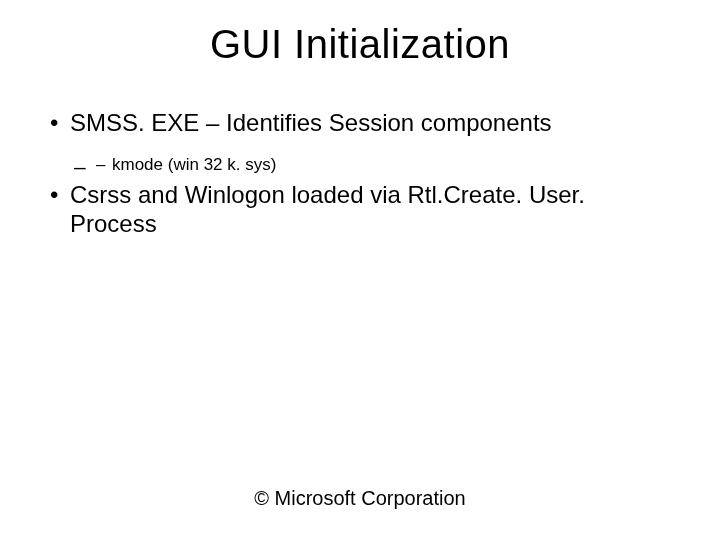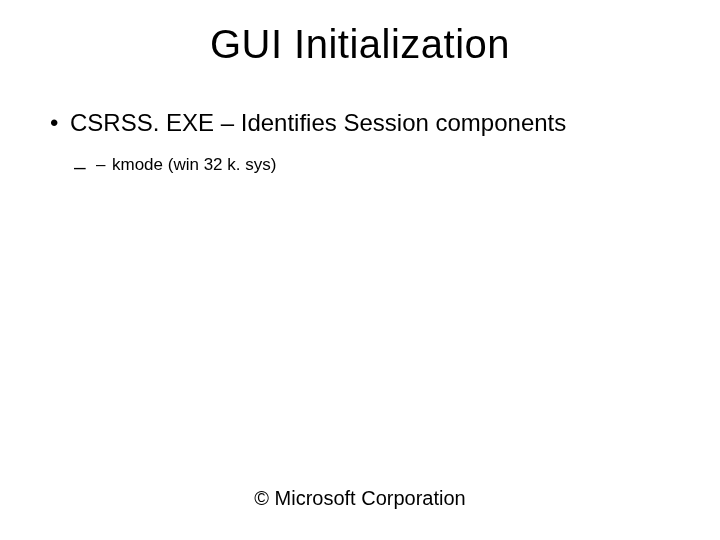--- a/index.html
+++ b/index.html
@@ -97,28 +97,31 @@
 </style>
 </head>
 <body>
 
 <div class="slide">
   <div class="title">GUI Initialization</div>
 
   <div class="body">
     <ul class="lvl1">
       <li>
-        <span>CSRSS. EXE – Identifies Session components</span>
+        <span>SMSS. EXE – Identifies Session components</span>
         <ul class="lvl2">
           <li>
             <ul class="lvl3">
               <li class="dash">
                 <span>kmode (win 32 k. sys)</span>
               </li>
             </ul>
           </li>
         </ul>
       </li>
+      <li>
+        <span>Csrss and Winlogon loaded via Rtl.Create. User. Process</span>
+      </li>
     </ul>
   </div>
 
   <div class="footer">© Microsoft Corporation</div>
 </div>
 
 </body></html>

